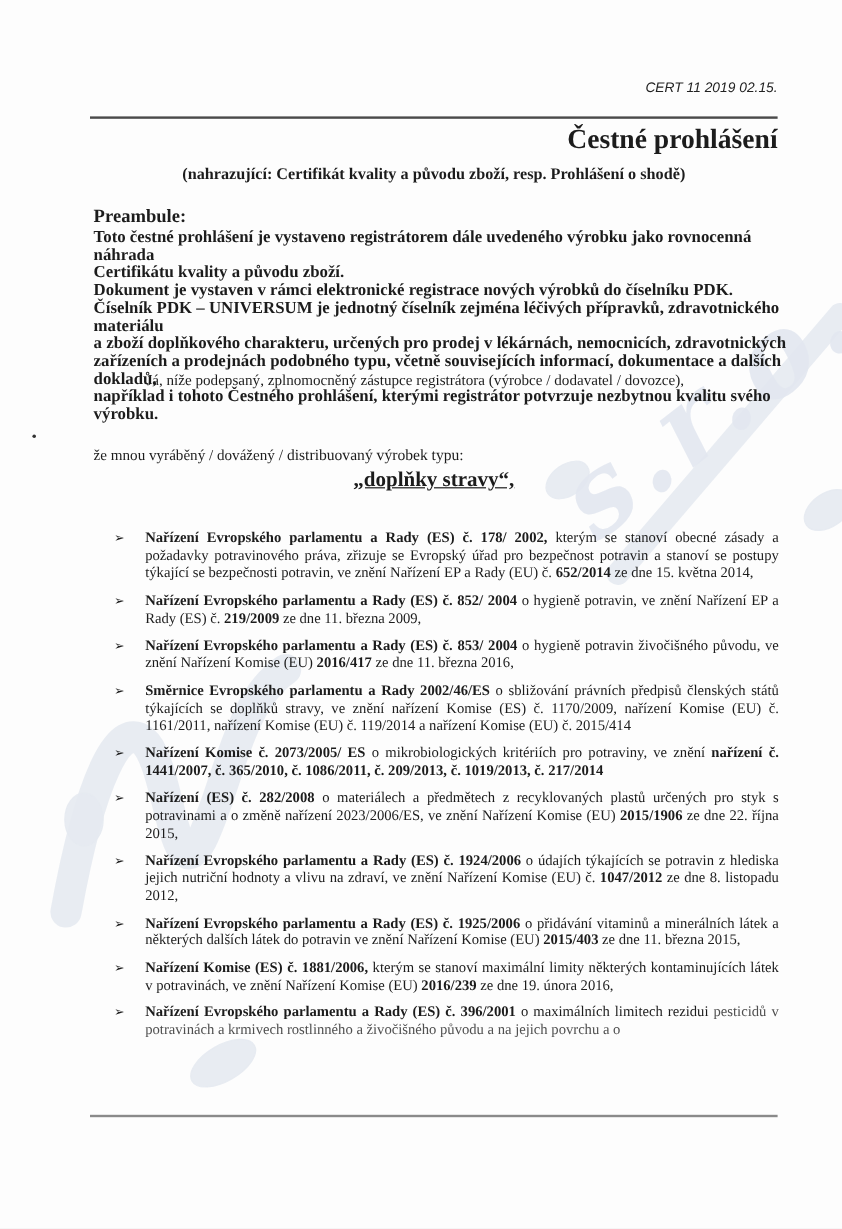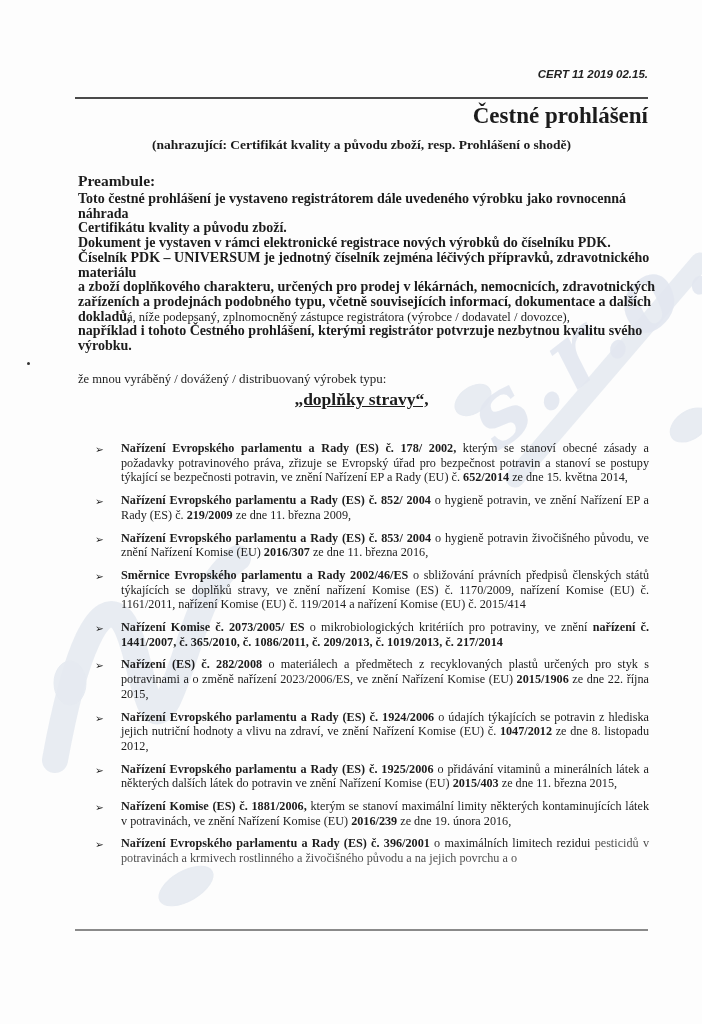--- a/index.html
+++ b/index.html
@@ -13,21 +13,21 @@
   }
   .watermark{position:absolute;top:0;left:0;pointer-events:none;}
   .wm-text{
     font-family:"DejaVu Serif",serif;
     font-style:italic;font-weight:bold;
     font-size:92px;letter-spacing:6px;
   }
   .header-ref{
     position:absolute;top:68px;right:54px;
     font-family:"Liberation Sans","DejaVu Sans",sans-serif;
-    font-style:italic;font-weight:bold;font-size:11.5px;color:#222;
+    font-style:italic;font-weight:normal;font-size:11.5px;color:#222;
   }
   .top-rule{
     position:absolute;top:97px;left:75px;width:573px;height:2px;
     background:#4a4a4a;
   }
   .doc-title{
     position:absolute;top:103px;left:75px;width:573px;
     text-align:right;font-size:23px;font-weight:bold;margin:0;
   }
   .doc-subtitle{
@@ -132,21 +132,21 @@
 
 
   <p class="product-line"><span>že mnou vyráběný / dovážený </span><span class="small"> / distribuovaný výrobek typu:</span></p>
 
   <div class="product-type">„doplňky stravy“,</div>
 
 
   <ul class="regulations" id="regulations">
       <li><span class="marker">➢</span><span class="b">Nařízení Evropského parlamentu a Rady (ES) č. 178/ 2002,</span><span> kterým se stanoví obecné zásady a požadavky potravinového práva, zřizuje se Evropský úřad pro bezpečnost potravin a stanoví se postupy týkající se bezpečnosti potravin, ve znění Nařízení EP a Rady (EU) č. </span><span class="b">652/2014</span><span> ze dne 15. května 2014,</span></li>
       <li><span class="marker">➢</span><span class="b">Nařízení Evropského parlamentu a Rady (ES) č. 852/ 2004</span><span> o hygieně potravin, ve znění Nařízení EP a Rady (ES) č. </span><span class="b">219/2009</span><span> ze dne 11. března 2009,</span></li>
-      <li><span class="marker">➢</span><span class="b">Nařízení Evropského parlamentu a Rady (ES) č. 853/ 2004</span><span> o hygieně potravin živočišného původu, ve znění Nařízení Komise (EU) </span><span class="b">2016/307</span><span> ze dne 11. března 2016,</span></li>
+      <li><span class="marker">➢</span><span class="b">Nařízení Evropského parlamentu a Rady (ES) č. 853/ 2004</span><span> o hygieně potravin živočišného původu, ve znění Nařízení Komise (EU) </span><span class="b">2016/417</span><span> ze dne 11. března 2016,</span></li>
       <li><span class="marker">➢</span><span class="b">Směrnice Evropského parlamentu a Rady 2002/46/ES</span><span> o sbližování právních předpisů členských států týkajících se doplňků stravy, ve znění nařízení Komise (ES) č. 1170/2009, nařízení Komise (EU) č. 1161/2011, nařízení Komise (EU) č. 119/2014 a nařízení Komise (EU) č. 2015/414</span></li>
       <li><span class="marker">➢</span><span class="b">Nařízení Komise č. 2073/2005/ ES</span><span> o mikrobiologických kritériích pro potraviny, ve znění </span><span class="b">nařízení č. 1441/2007, č. 365/2010, č. 1086/2011, č. 209/2013, č. 1019/2013, č. 217/2014</span></li>
       <li><span class="marker">➢</span><span class="b">Nařízení (ES) č. 282/2008</span><span> o materiálech a předmětech z recyklovaných plastů určených pro styk s potravinami a o změně nařízení 2023/2006/ES, ve znění Nařízení Komise (EU) </span><span class="b">2015/1906</span><span> ze dne 22. října 2015,</span></li>
       <li><span class="marker">➢</span><span class="b">Nařízení Evropského parlamentu a Rady (ES) č. 1924/2006</span><span>  o údajích týkajících se potravin z hlediska jejich nutriční hodnoty a vlivu na zdraví, ve znění Nařízení Komise (EU) č. </span><span class="b">1047/2012</span><span> ze dne 8. listopadu 2012,</span></li>
       <li><span class="marker">➢</span><span class="b">Nařízení Evropského parlamentu a Rady (ES) č. 1925/2006</span><span>  o přidávání vitaminů a minerálních látek a některých dalších látek do potravin ve znění Nařízení Komise (EU) </span><span class="b">2015/403</span><span> ze dne 11. března 2015,</span></li>
       <li><span class="marker">➢</span><span class="b">Nařízení Komise (ES) č. 1881/2006,</span><span> kterým se stanoví maximální limity některých kontaminujících látek v potravinách, ve znění Nařízení Komise (EU) </span><span class="b">2016/239</span><span> ze dne 19. února 2016,</span></li>
       <li><span class="marker">➢</span><span class="b">Nařízení Evropského parlamentu a Rady (ES) č. 396/2001</span><span> o maximálních limitech rezidui </span><span class="muted">pesticidů v potravinách a krmivech rostlinného a živočišného původu a na jejich povrchu a o</span></li>
     </ul>
 
   <div class="footer-rule"></div>

